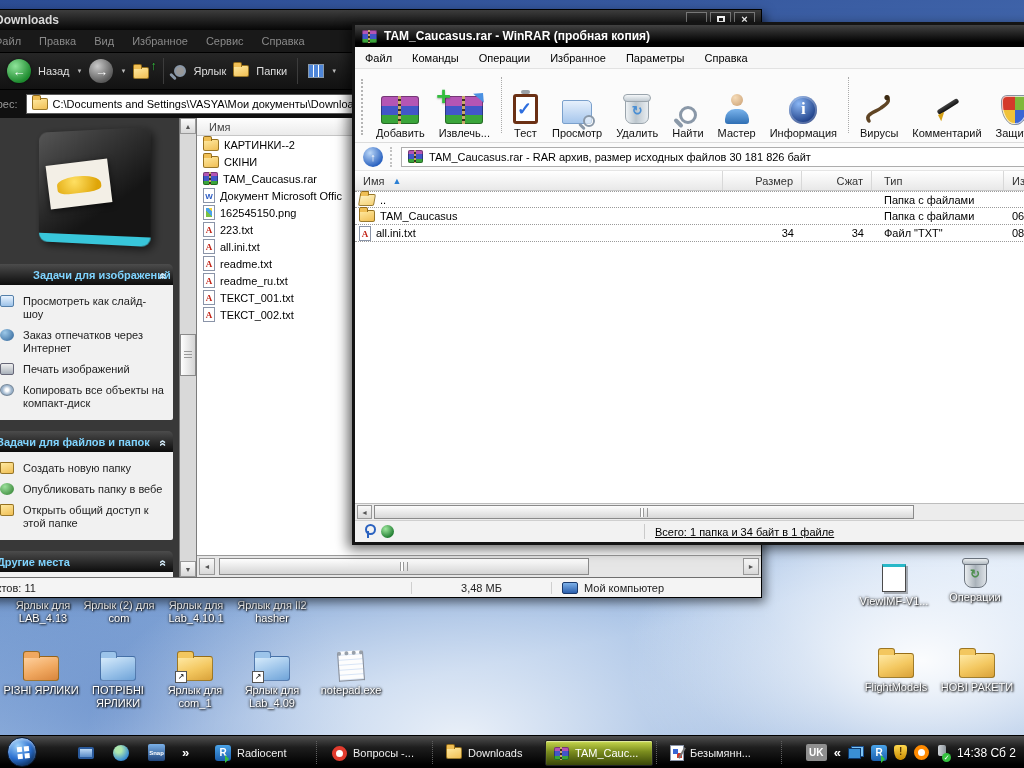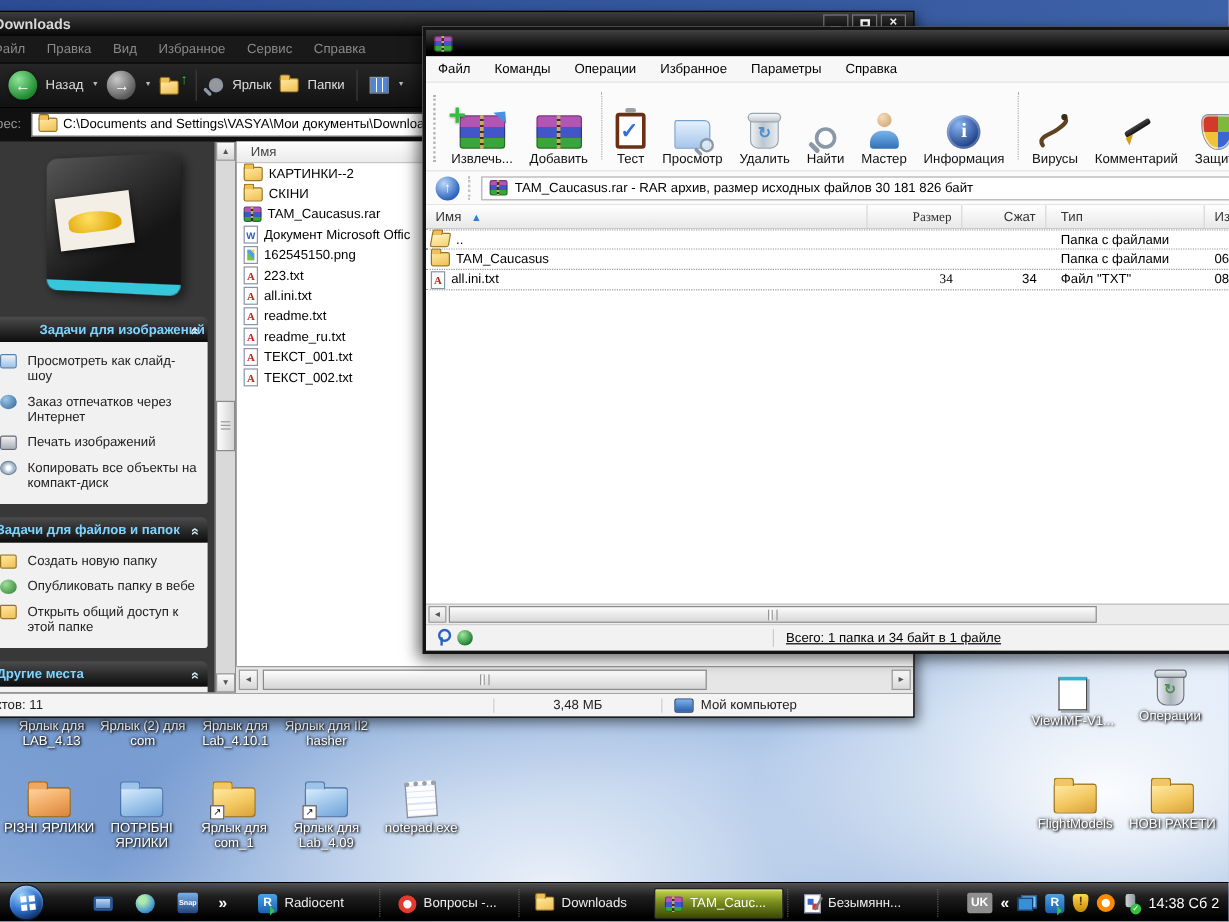--- a/index.html
+++ b/index.html
@@ -176,21 +176,21 @@
   .r-addr { height:28px; flex:none; background:#fbfbfb; border-bottom:1px solid #e5e5e5; display:flex; align-items:center; gap:7px; padding:0 8px; }
   .upglobe { width:20px; height:20px; border-radius:50%; flex:none; color:#fff; font-size:11px; font-weight:bold;
          display:flex; align-items:center; justify-content:center; background:radial-gradient(circle at 35% 30%,#bcd8f8,#2a62c0 72%); }
   .addr-handle { width:4px; height:20px; border-left:2px dotted #c2c2c2; }
   .r-combo { flex:1; height:20px; background:#fff; border:1px solid #adadad; display:flex; align-items:center; gap:6px; padding:0 6px;
          font-size:11px; color:#000; min-width:0; white-space:nowrap; overflow:hidden; }
   .r-colhead { height:20px; flex:none; display:flex; align-items:center; font-size:11px; color:#333;
          background:linear-gradient(#fff,#e8e8e8); border-bottom:1px solid #c8c8c8; }
   .r-colhead > div { border-right:1px solid #d8d8d8; height:100%; display:flex; align-items:center; }
   .cn { flex:0 0 368px; padding-left:8px; gap:8px; }
-  .cs { flex:0 0 79px; justify-content:flex-end; padding-right:8px;font-family:Liberation Serif, serif; }
+  .cs { flex:0 0 79px; justify-content:flex-end; padding-right:8px; }
   .cp { flex:0 0 70px; justify-content:flex-end; padding-right:8px; }
   .ct { flex:0 0 132px; padding-left:12px;align-items:center; }
   .cm { flex:1; padding-left:8px; }
   .sortarr { color:#2a7fd4; font-size:9px; }
   .r-files { flex:1; background:#fff; font-size:11px; color:#000; overflow:hidden; }
   .rrow { height:17px; display:flex; align-items:center; border-bottom:1px dotted #9a9a9a; }
   .rrow:first-child { border-top:1px dotted #9a9a9a; }
   .rrow .cn { display:flex; align-items:center; gap:5px; padding-left:4px; }
   .rrow .cs, .rrow .cp { display:flex; justify-content:flex-end; padding-right:8px; }
   .rrow .ct { display:flex; padding-left:12px; }
@@ -483,44 +483,45 @@
       <div class="xs3">
         <span class="pc-ic"></span>
         <span>Мой компьютер</span>
       </div>
     </div>
   </div>
 
   <div class="winrar">
     <div class="r-title">
       <span class="rar16"></span>
+      <span>TAM_Caucasus.rar - WinRAR (пробная копия)</span>
     </div>
     <div class="r-menu">
       <span>Файл</span>
       <span>Команды</span>
       <span>Операции</span>
       <span>Избранное</span>
       <span>Параметры</span>
       <span>Справка</span>
     </div>
     <div class="r-tools">
       <span class="thandle"></span>
       <div class="titem">
         <span class="ticon">
+            <span class="bigbooks"></span>
+          </span>
+        <span>Добавить</span>
+        </div>
+      <div class="titem">
+        <span class="ticon">
             <span class="bigbooks bb-plus">
               <i class="xarr"></i>
             </span>
           </span>
         <span>Извлечь...</span>
-        </div>
-      <div class="titem">
-        <span class="ticon">
-            <span class="bigbooks"></span>
-          </span>
-        <span>Добавить</span>
         </div>
       <span class="rsep"></span>
       <div class="titem">
         <span class="ticon">
             <span class="test-ic"></span>
           </span>
         <span>Тест</span>
         </div>
       <div class="titem">
         <span class="ticon">

